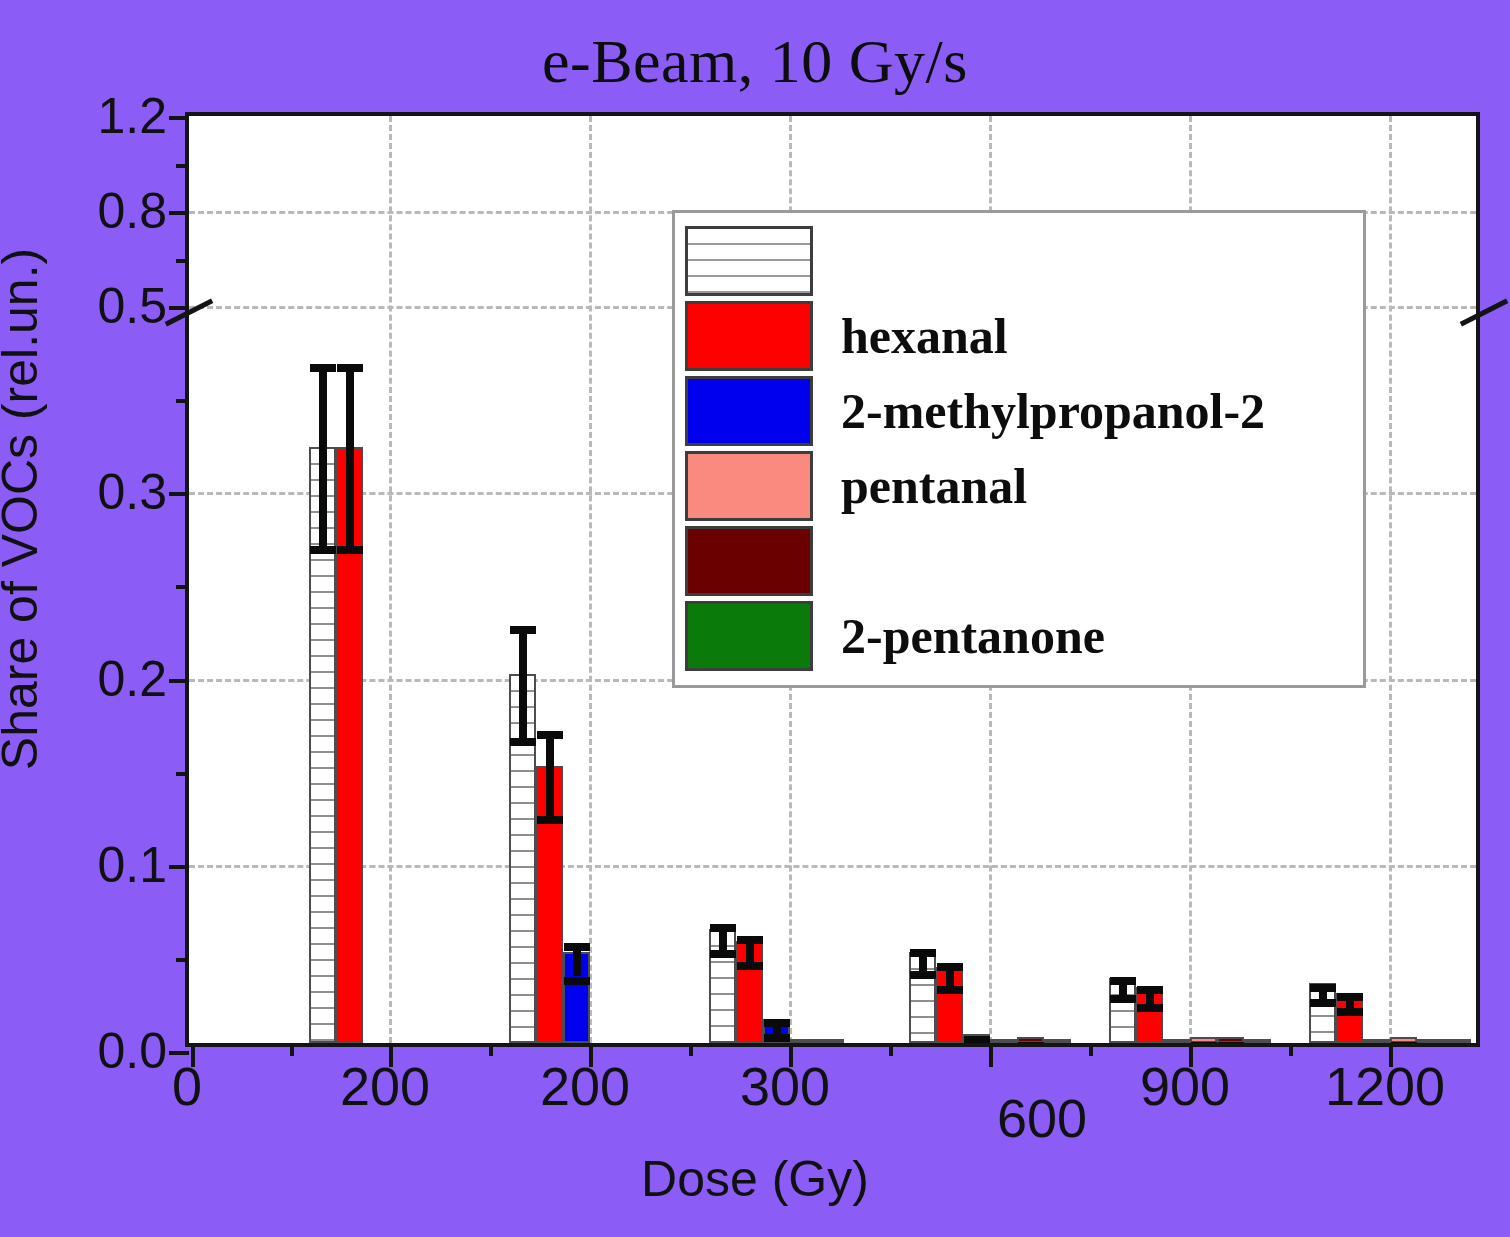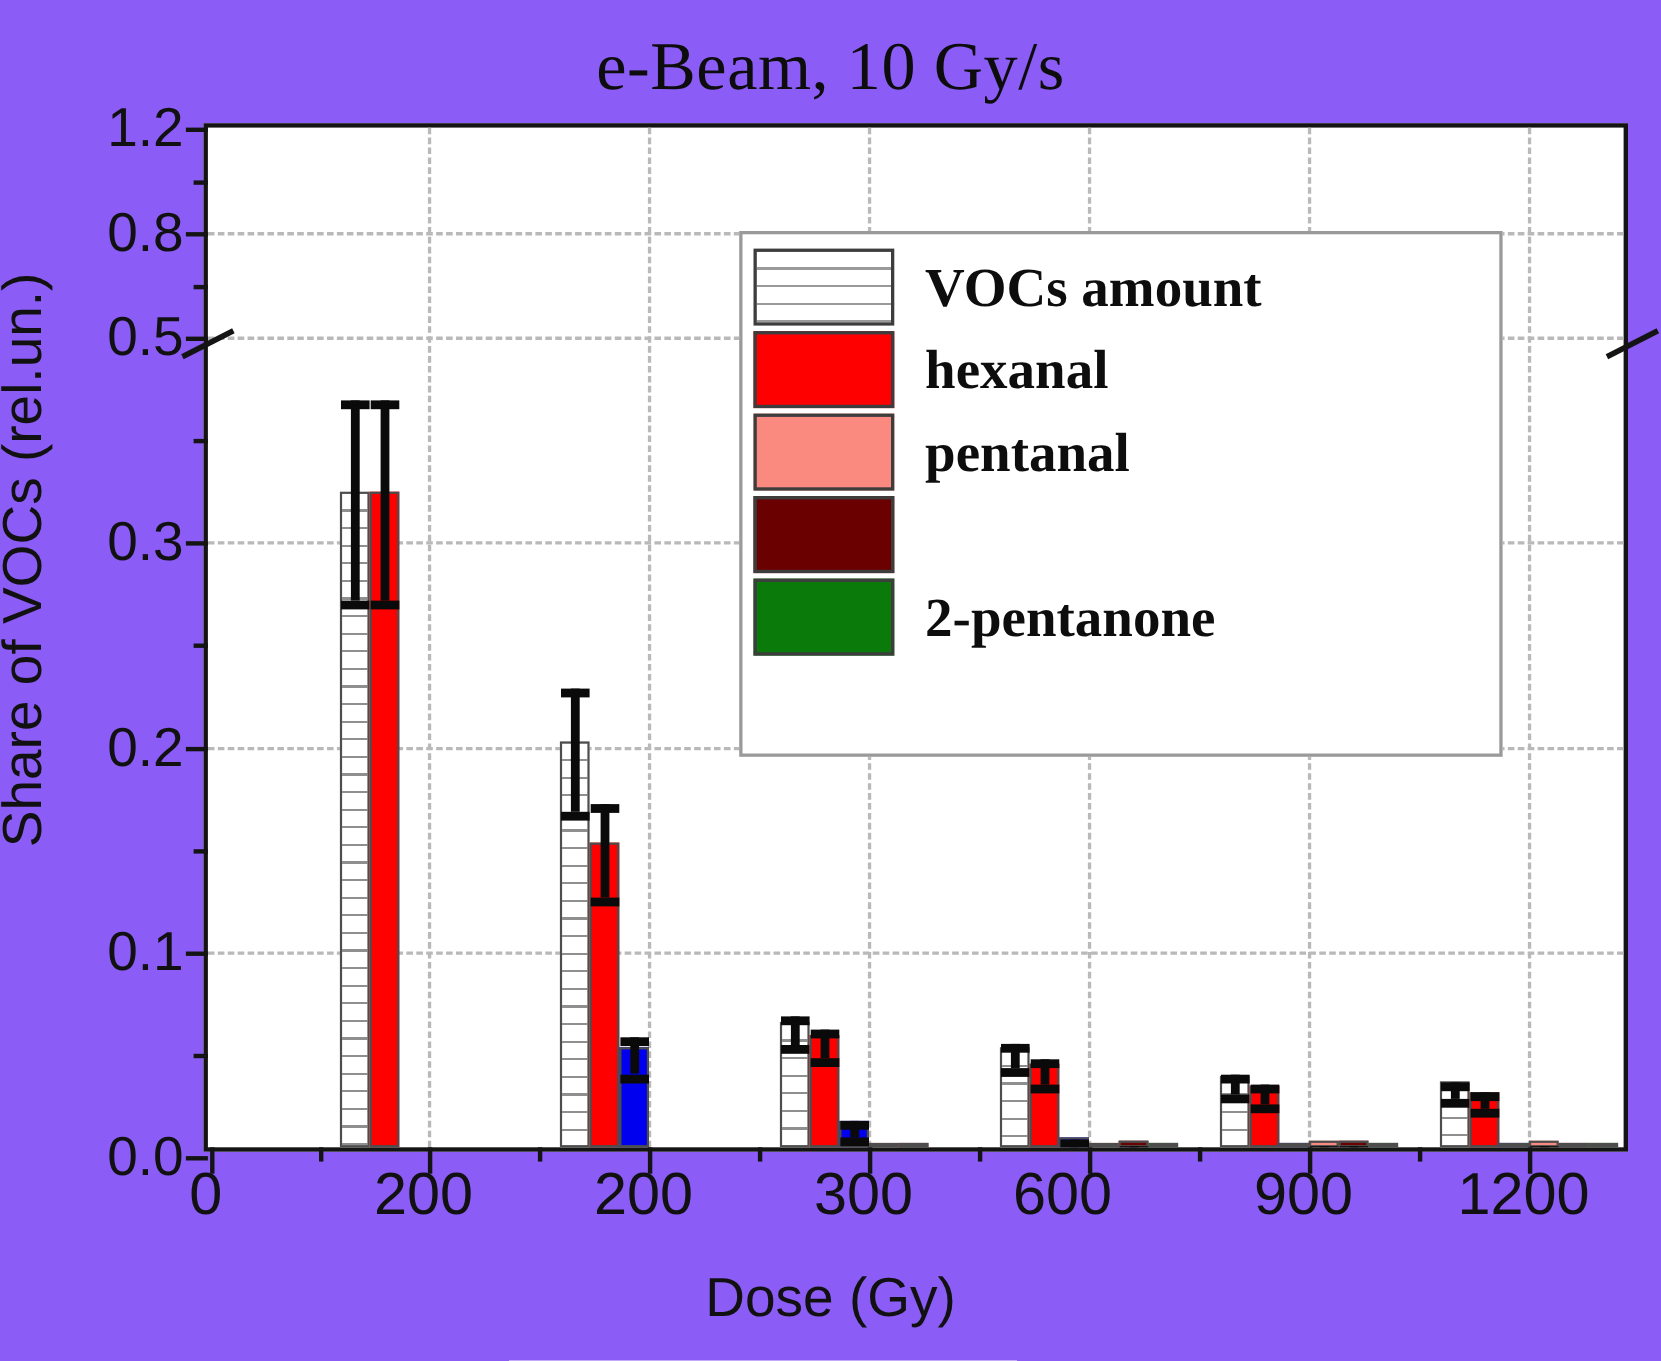--- a/index.html
+++ b/index.html
@@ -354,33 +354,36 @@
       <div class="break-mark" style="left: 1269px; top: 194px;"></div>
     </div>
 
   <div id="y-axis-title">Share of VOCs (rel.un.)</div>
   <div id="x-axis-title">Dose (Gy)</div>
 
 <div class="xlabel-txt" style="left: 187px;">0</div>
     <div class="xlabel-txt" style="left: 385px;">200</div>
     <div class="xlabel-txt" style="left: 585px;">200</div>
     <div class="xlabel-txt" style="left: 785px;">300</div>
-    <div class="xlabel-txt" style="left: 966px;">600</div>
+    <div class="xlabel-txt" style="left: 1042px; margin-top: 32px;">600</div>
     <div class="xlabel-txt" style="left: 1185px;">900</div>
     <div class="xlabel-txt" style="left: 1385px;">1200</div>
     <div id="legend">
       <div class="legend-row">
         <div class="legend-swatch hatch"></div>
-        <div class="legend-label">VOCs amount</div>
       </div>
       <div class="legend-row">
         <div class="legend-swatch" style="background: rgb(255, 0, 0);"></div>
         <div class="legend-label">hexanal</div>
       </div>
       <div class="legend-row">
+        <div class="legend-swatch" style="background: rgb(0, 0, 238);"></div>
+        <div class="legend-label">2-methylpropanol-2</div>
+      </div>
+      <div class="legend-row">
         <div class="legend-swatch" style="background: rgb(250, 138, 128);"></div>
         <div class="legend-label">pentanal</div>
       </div>
       <div class="legend-row">
         <div class="legend-swatch" style="background: rgb(107, 0, 0);"></div>
       </div>
       <div class="legend-row">
         <div class="legend-swatch" style="background: rgb(10, 122, 10);"></div>
         <div class="legend-label">2-pentanone</div>
       </div>

